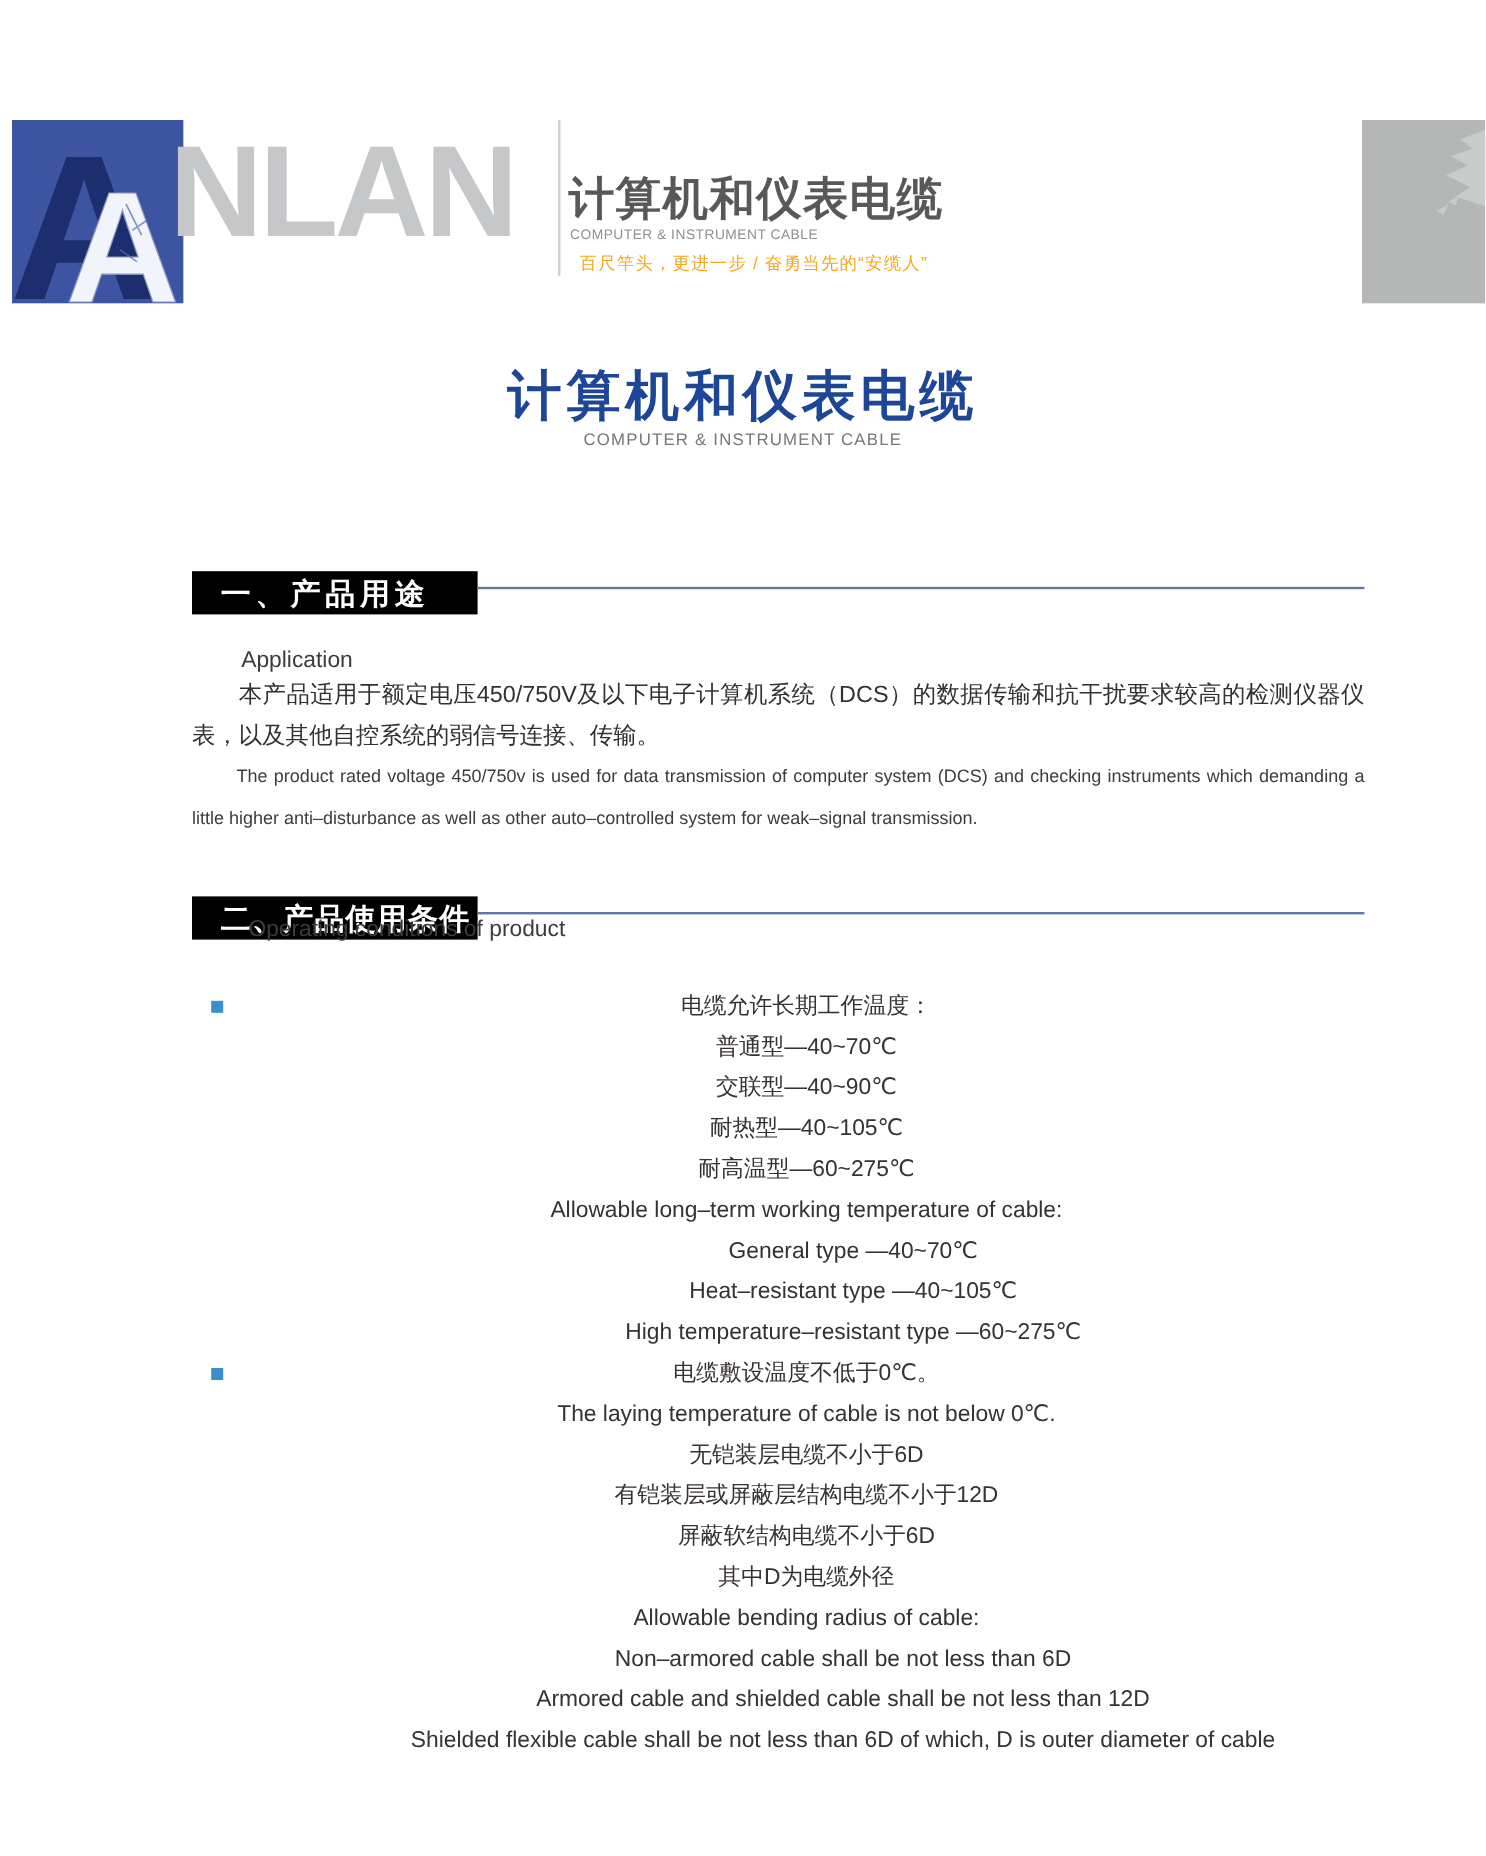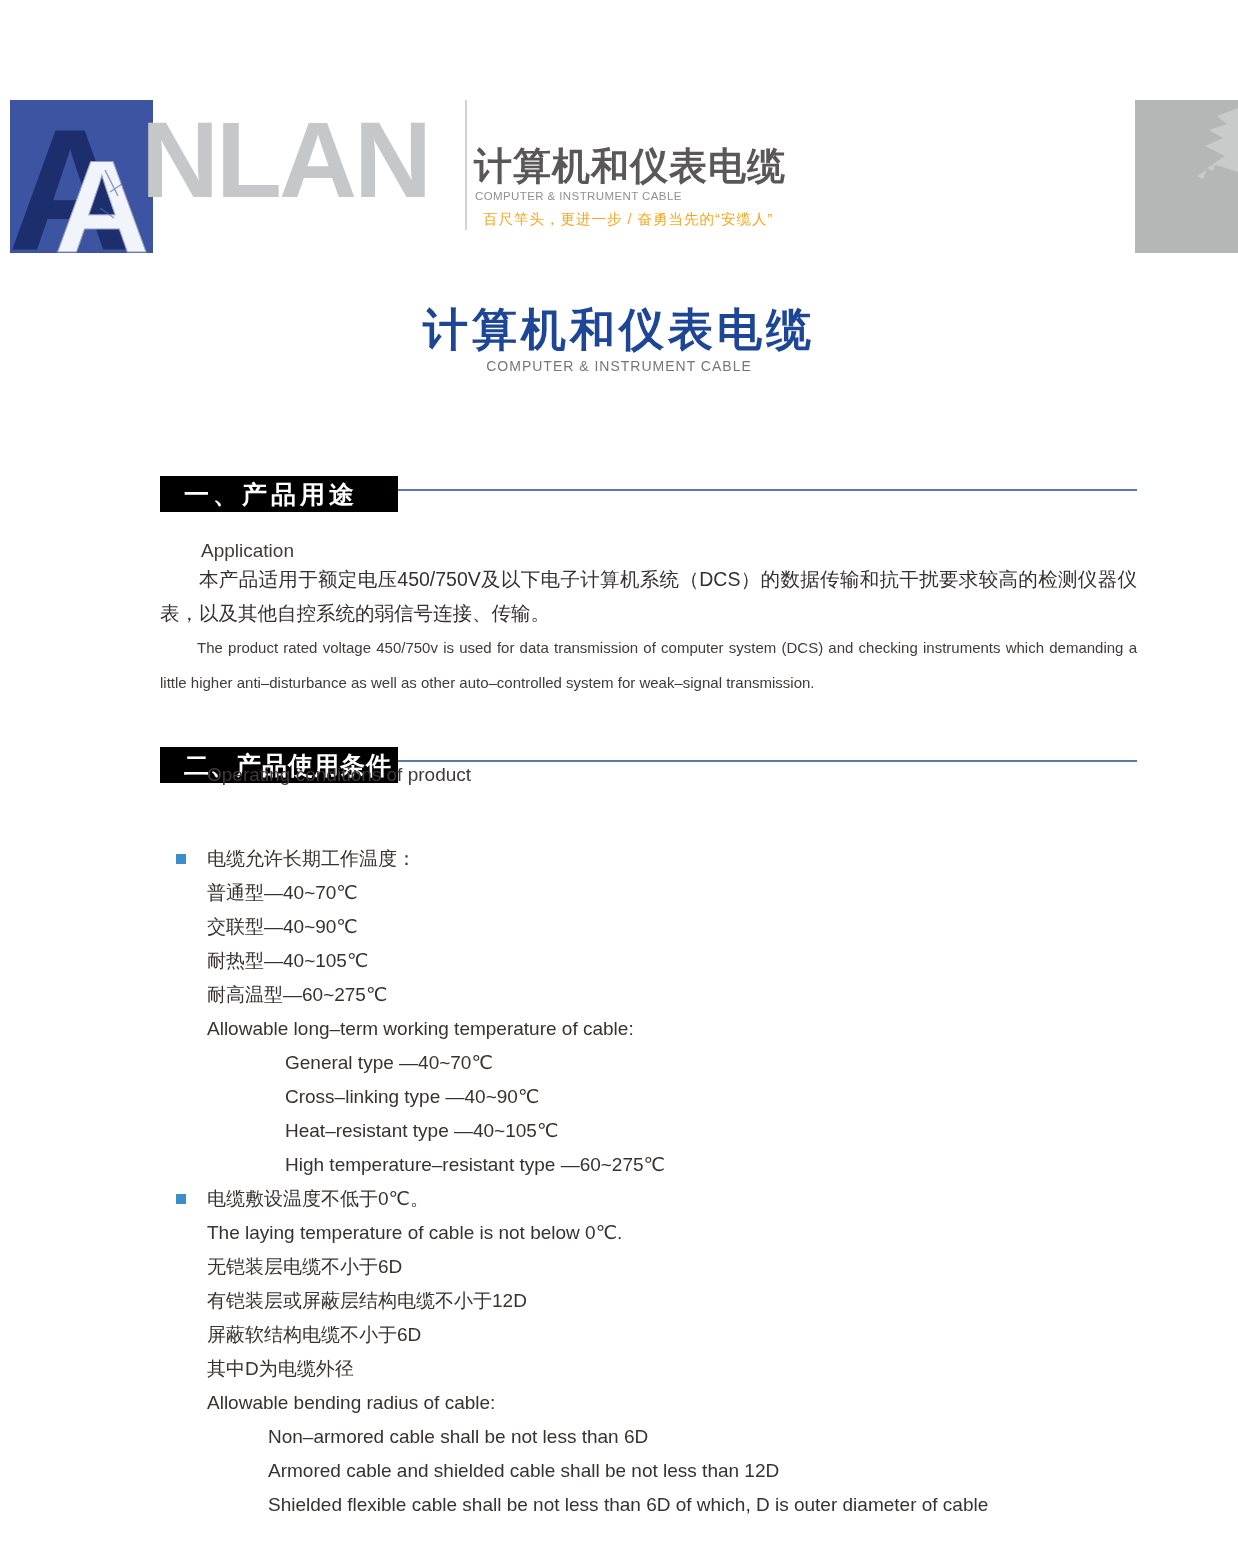--- a/index.html
+++ b/index.html
@@ -73,21 +73,21 @@
 
   
   .para {
     position:absolute; left:160px; width:977px;
     text-align:justify; color:#343030;
   }
   .para.zh { top:562px; font-size:19.5px; line-height:34px; text-indent:39px; }
   .para.en { top:630px; font-size:15px;  line-height:35px; text-indent:37px; color:#3f3b3a; }
 
   
-  .rows { position:absolute; left:160px; top:842px; width:977px; }
+  .rows { position:absolute; left:160px; top:822px; width:977px;text-align:center; }
   .row {
     position:relative; height:34px; line-height:34px;
     font-size:19px; color:#363230; padding-left:47px;
     white-space:nowrap;
   }
   .row .sq {
     position:absolute; left:16px; top:12px; width:10px; height:10px;
     background:#3a8ec9; display:block;
   }
   .row.indent-a { padding-left:125px; }
@@ -154,23 +154,20 @@
     <div class="row">
       <span>耐高温型—60~275℃</span>
     </div>
     <div class="row">
       <span>Allowable long–term working temperature of cable:</span>
     </div>
     <div class="row indent-a">
       <span>General type —40~70℃</span>
     </div>
     <div class="row indent-a">
-      <span>Cross–linking type —40~90℃</span>
-    </div>
-    <div class="row indent-a">
       <span>Heat–resistant type —40~105℃</span>
     </div>
     <div class="row indent-a">
       <span>High temperature–resistant type —60~275℃</span>
     </div>
     <div class="row">
       <span class="sq"></span>
       <span>电缆敷设温度不低于0℃。</span>
     </div>
     <div class="row">

